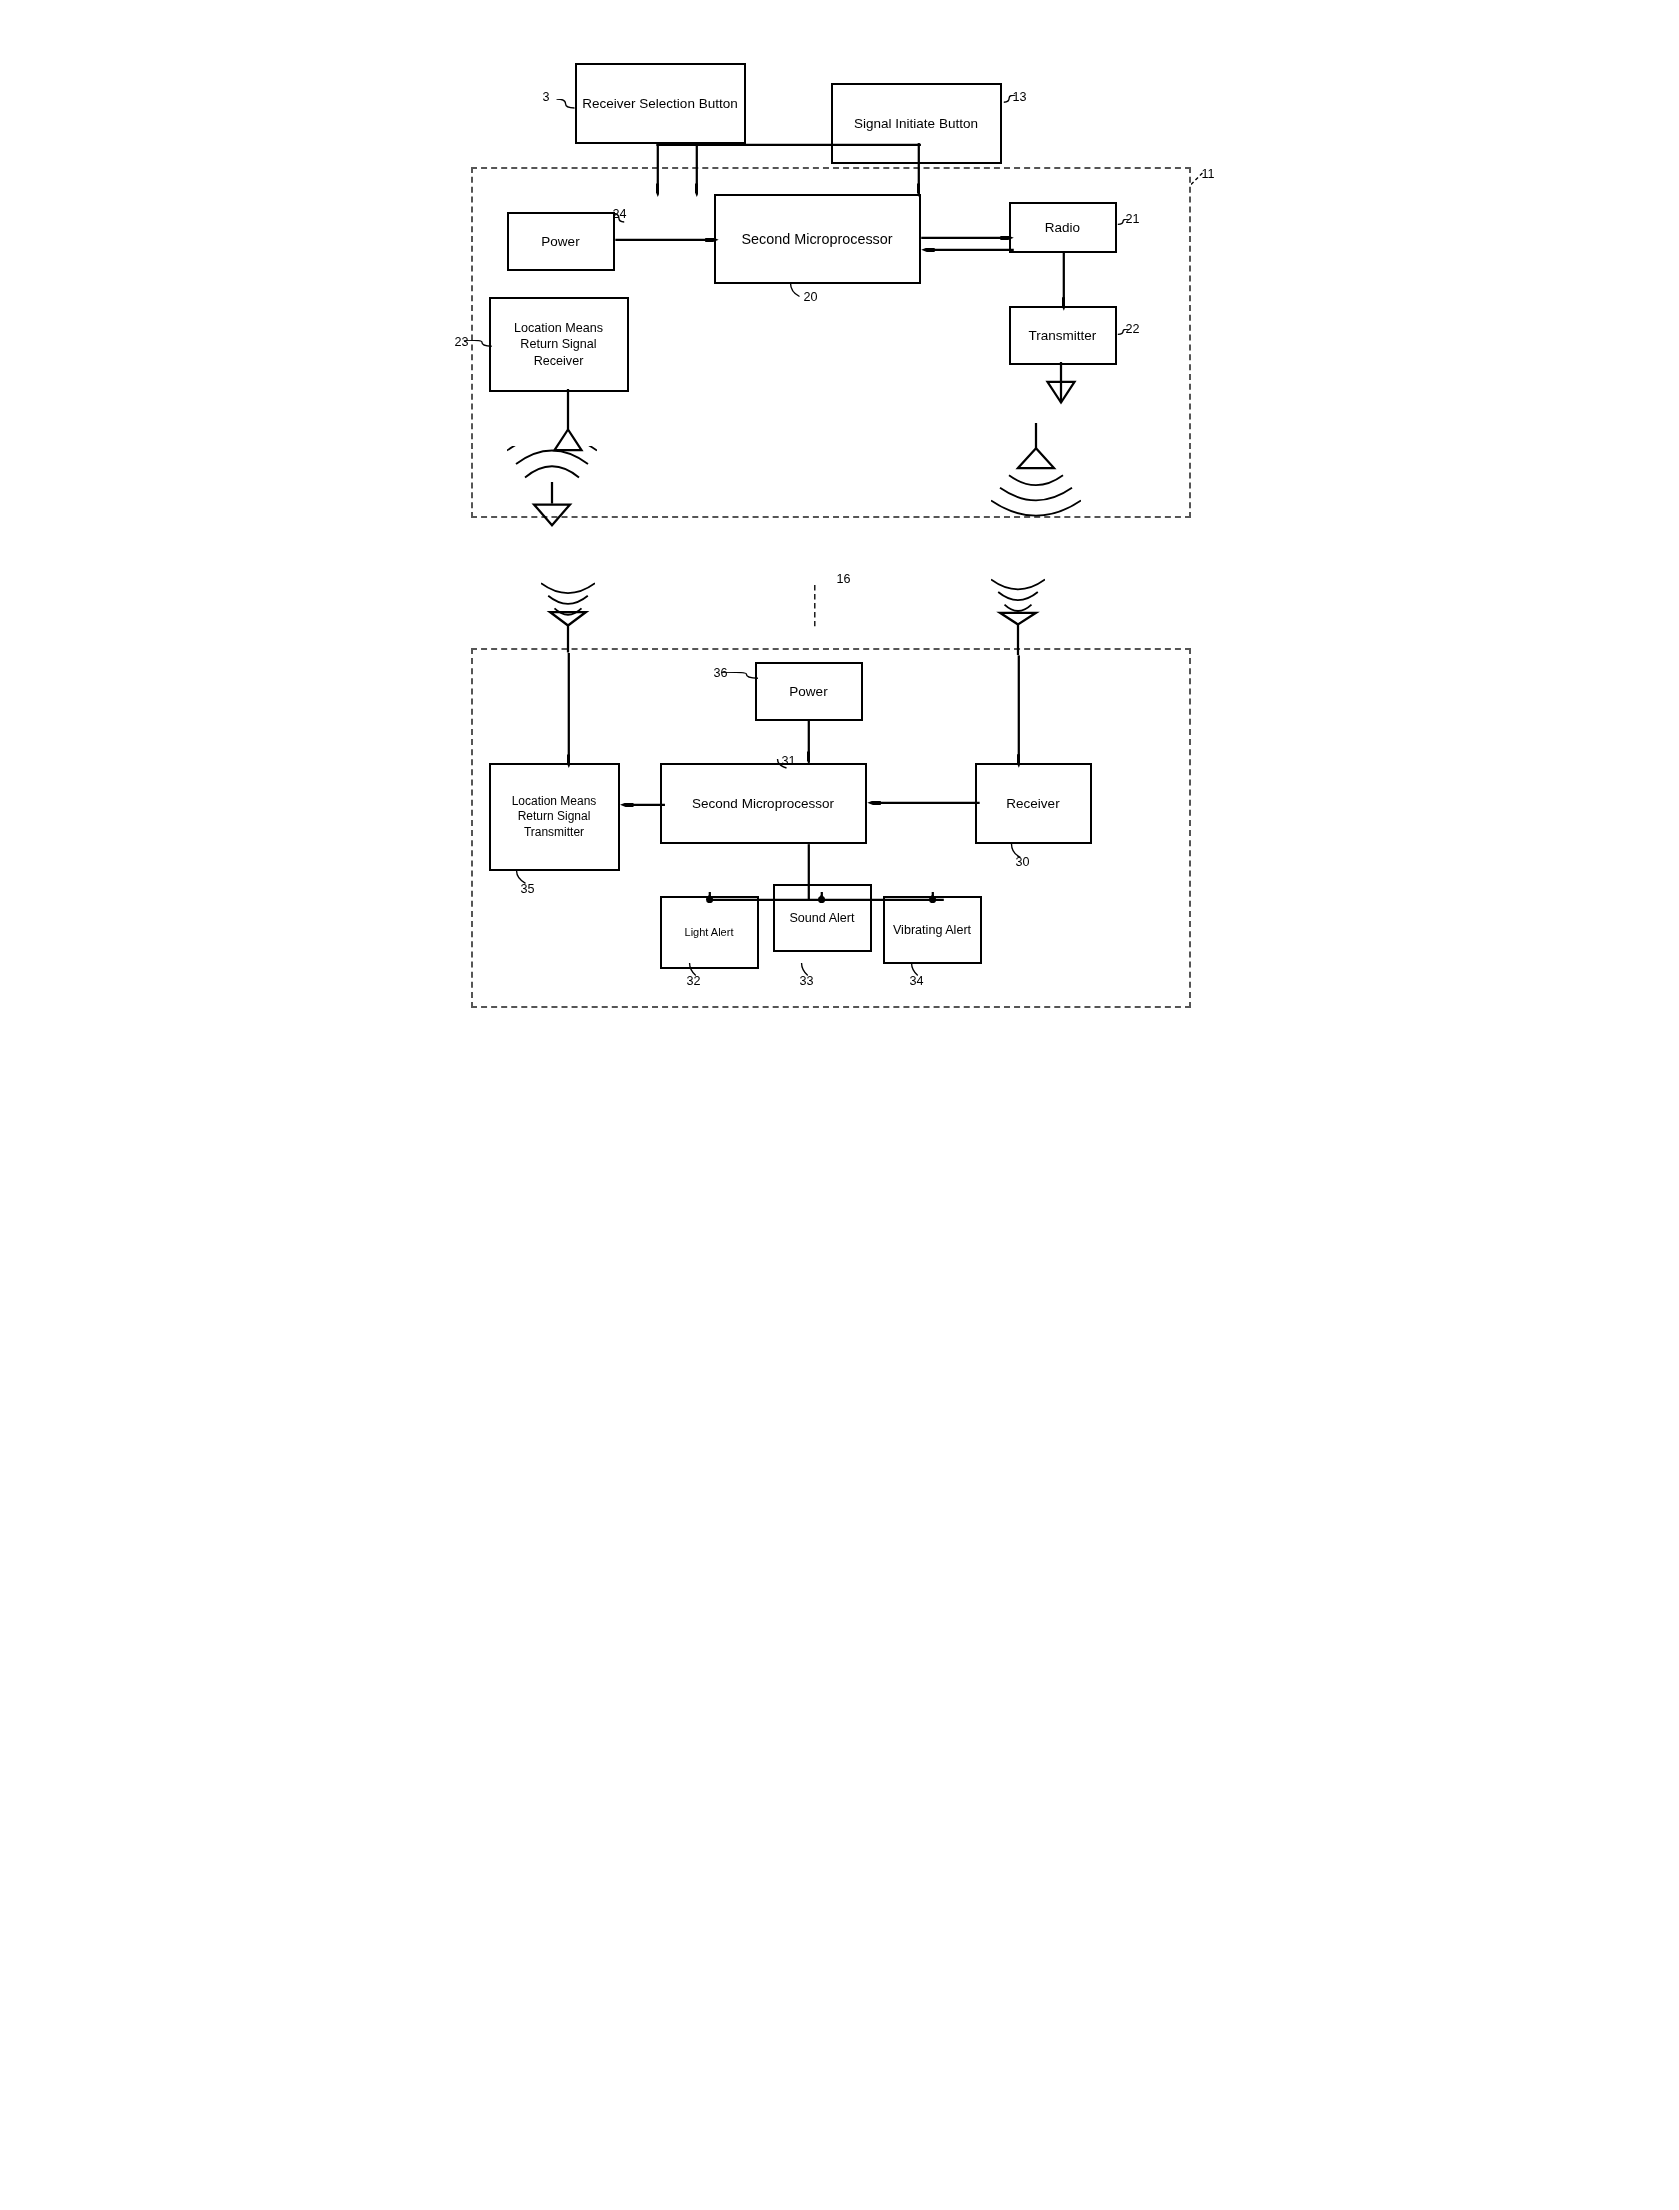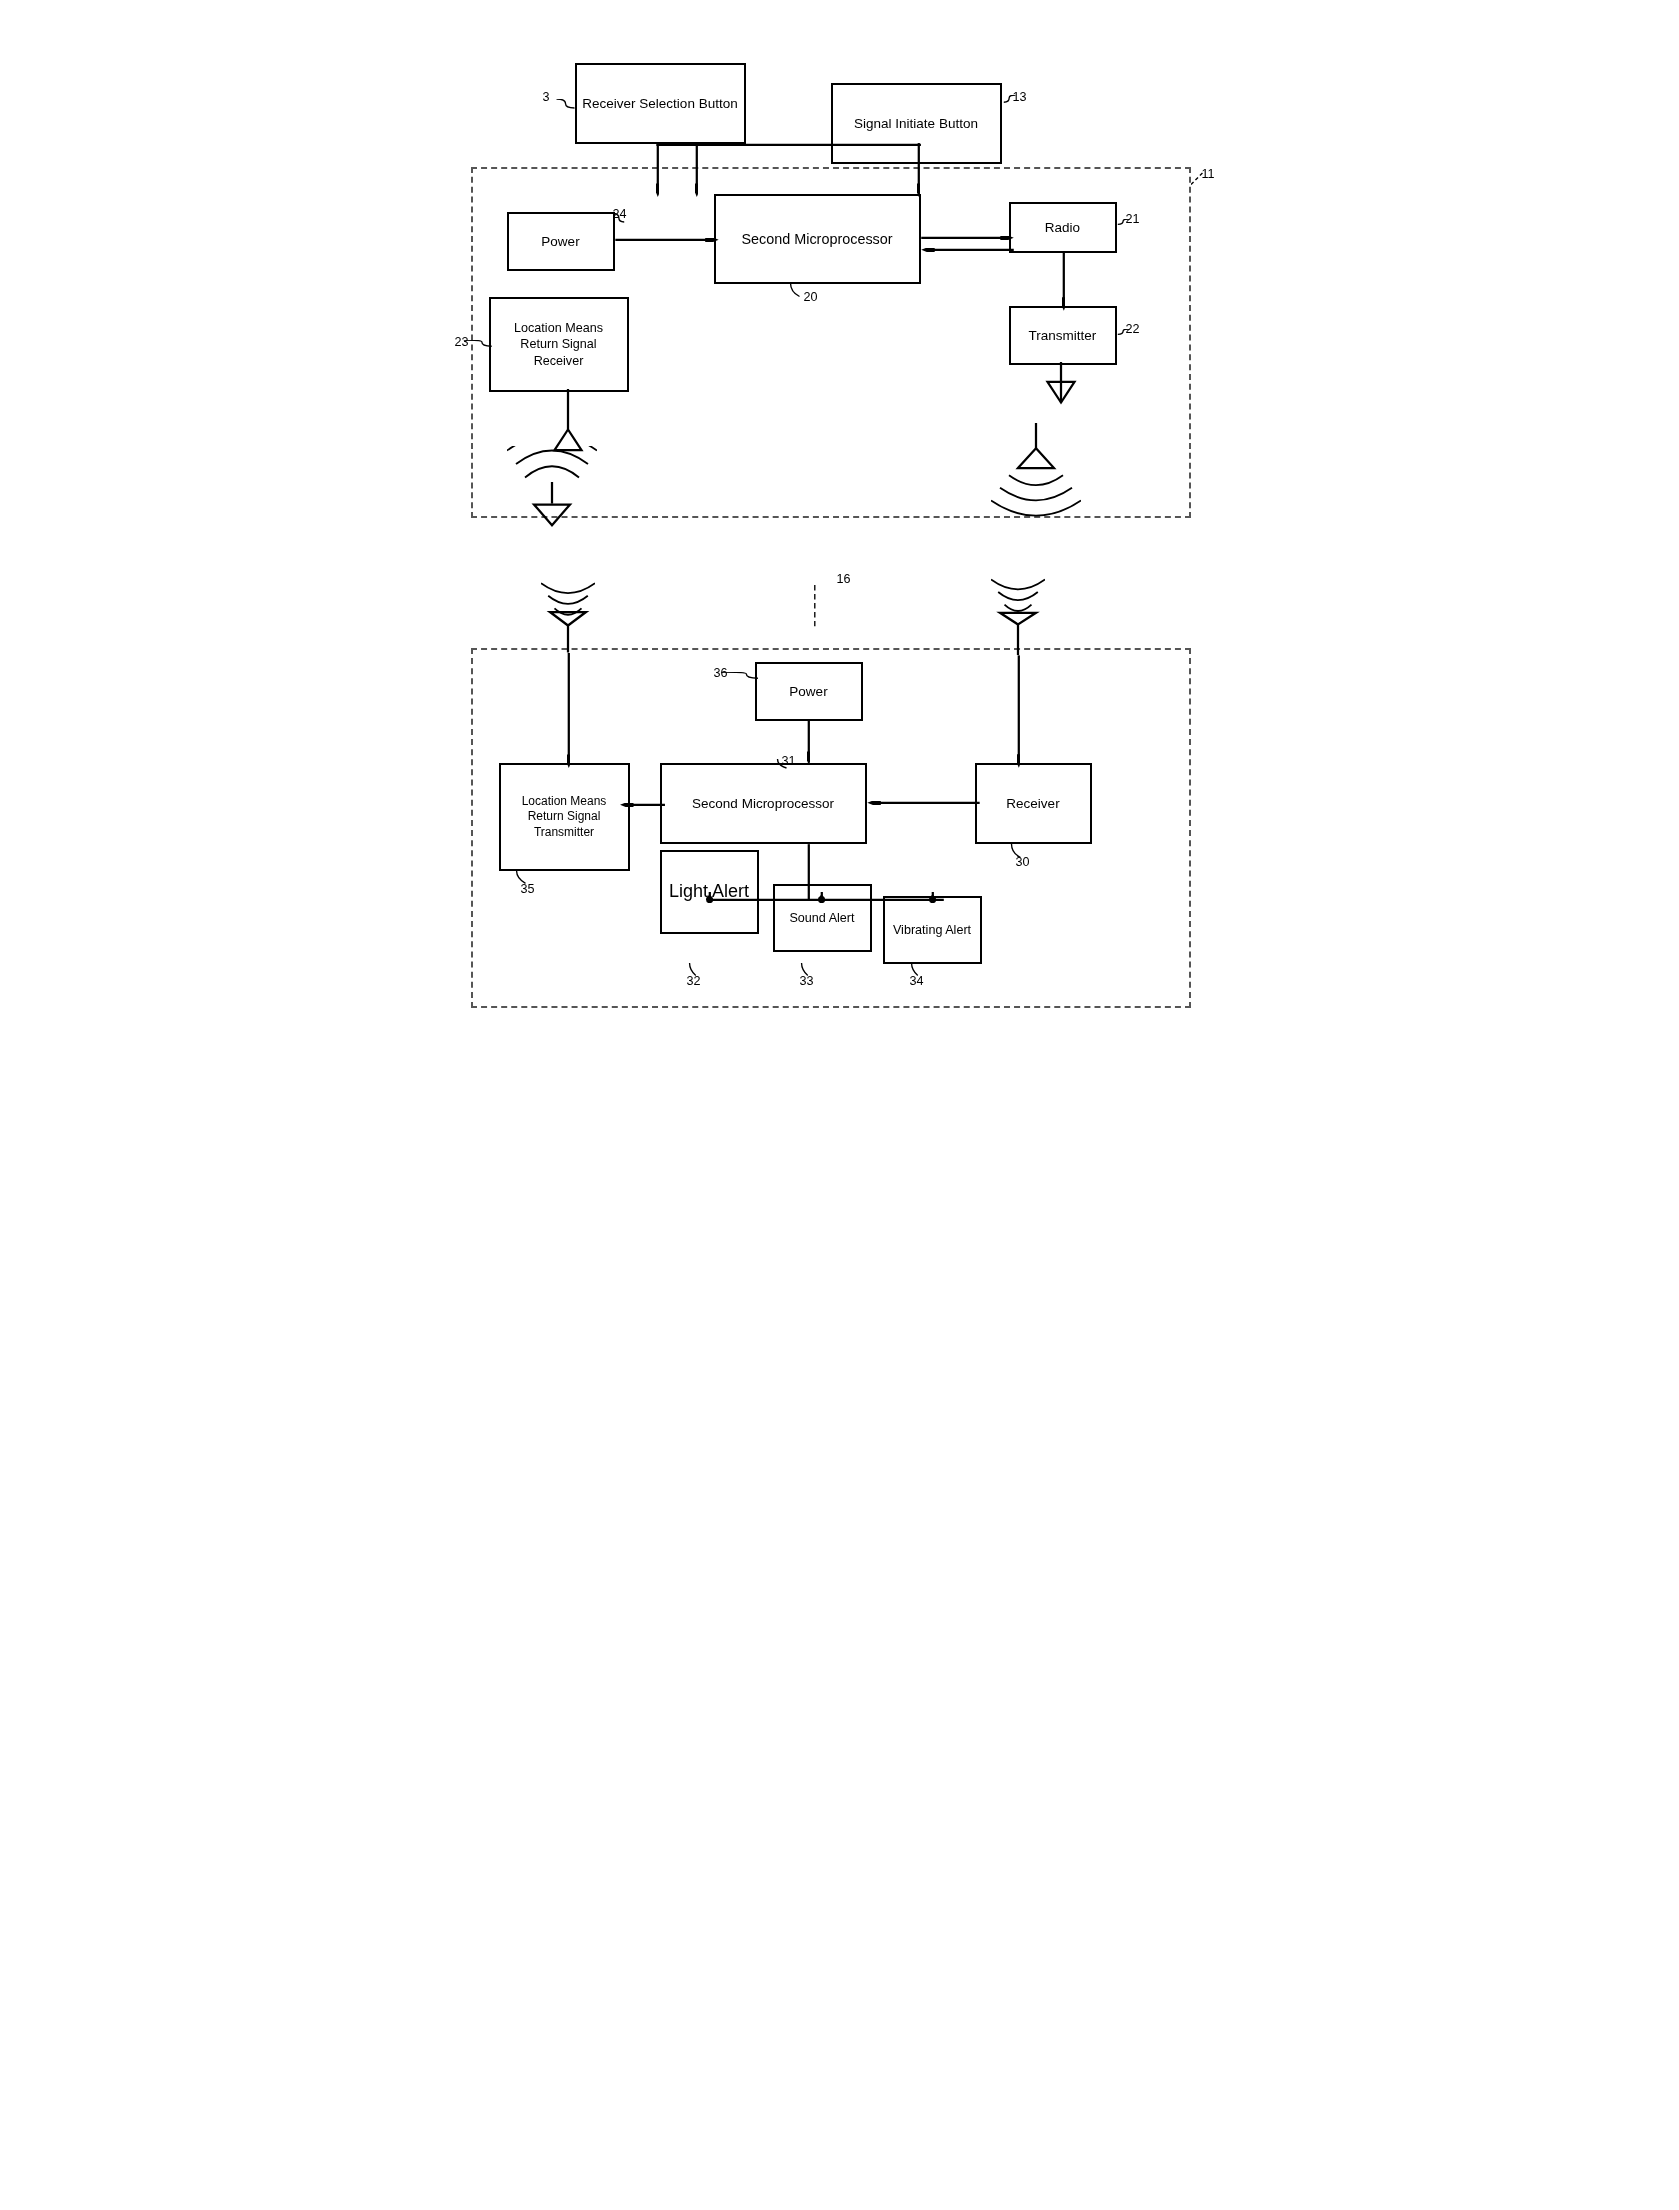--- a/index.html
+++ b/index.html
@@ -300,42 +300,42 @@
     <svg style="position:absolute; left:432px; top:765px; width:113px; height:3.6px;" viewBox="0 0 125 4" width="113" height="3.6">
       <line x1="125" y1="2" x2="8" y2="2" stroke="#000" stroke-width="2.5"></line>
       <polygon points="0,2 15,-4 15,8" fill="#000"></polygon>
     </svg>
 
     <svg style="position:absolute; left:582px; top:619px; width:3.6px; height:113px;" viewBox="0 0 4 125" width="3.6" height="113">
       <line x1="2" y1="0" x2="2" y2="117" stroke="#000" stroke-width="2.5"></line>
       <polygon points="2,125 -4,110 8,110" fill="#000"></polygon>
     </svg>
 
-    <div class="box" style="left:64px; top:727px; width:131px; height:108px; font-size:12px;justify-content:flex-end;">
+    <div class="box" style="left:54px; top:727px; width:131px; height:108px; font-size:12px;justify-content:flex-end;">
       <span>Location Means Return Signal Transmitter</span>
     </div>
 
     <div class="ref-num" style="left:86px; top:846px;">
       <span>35</span>
     </div>
     <svg style="position:absolute; left:77px; top:835px; width:22.5px; height:16px;" viewBox="0 0 25 18" width="22.5" height="16">
       <path d="M5,0 Q5,8 15,14" stroke="#000" stroke-width="1.5" fill="none"></path>
     </svg>
 
     <svg style="position:absolute; left:185px; top:767px; width:45px; height:3.6px;" viewBox="0 0 50 4" width="45" height="3.6">
       <line x1="50" y1="2" x2="8" y2="2" stroke="#000" stroke-width="2.5"></line>
       <polygon points="0,2 15,-4 15,8" fill="#000"></polygon>
     </svg>
 
     <svg style="position:absolute; left:132px; top:617px; width:3.6px; height:115px;" viewBox="0 0 4 128" width="3.6" height="115">
       <line x1="2" y1="0" x2="2" y2="120" stroke="#000" stroke-width="2.5"></line>
       <polygon points="2,128 -4,113 8,113" fill="#000"></polygon>
     </svg>
 
-    <div class="box" style="left:225px; top:814px; width:99px; height:84px; font-size:18px;">
+    <div class="box" style="left:225px; top:860px; width:99px; height:73px; font-size:11px;">
       <span>Light Alert</span>
     </div>
 
     <div class="ref-num" style="left:252px; top:938px;">
       <span>32</span>
     </div>
     <svg style="position:absolute; left:250px; top:927px; width:18px; height:16px;" viewBox="0 0 20 18" width="18" height="16">
       <path d="M5,0 Q5,8 12,14" stroke="#000" stroke-width="1.5" fill="none"></path>
     </svg>
 

